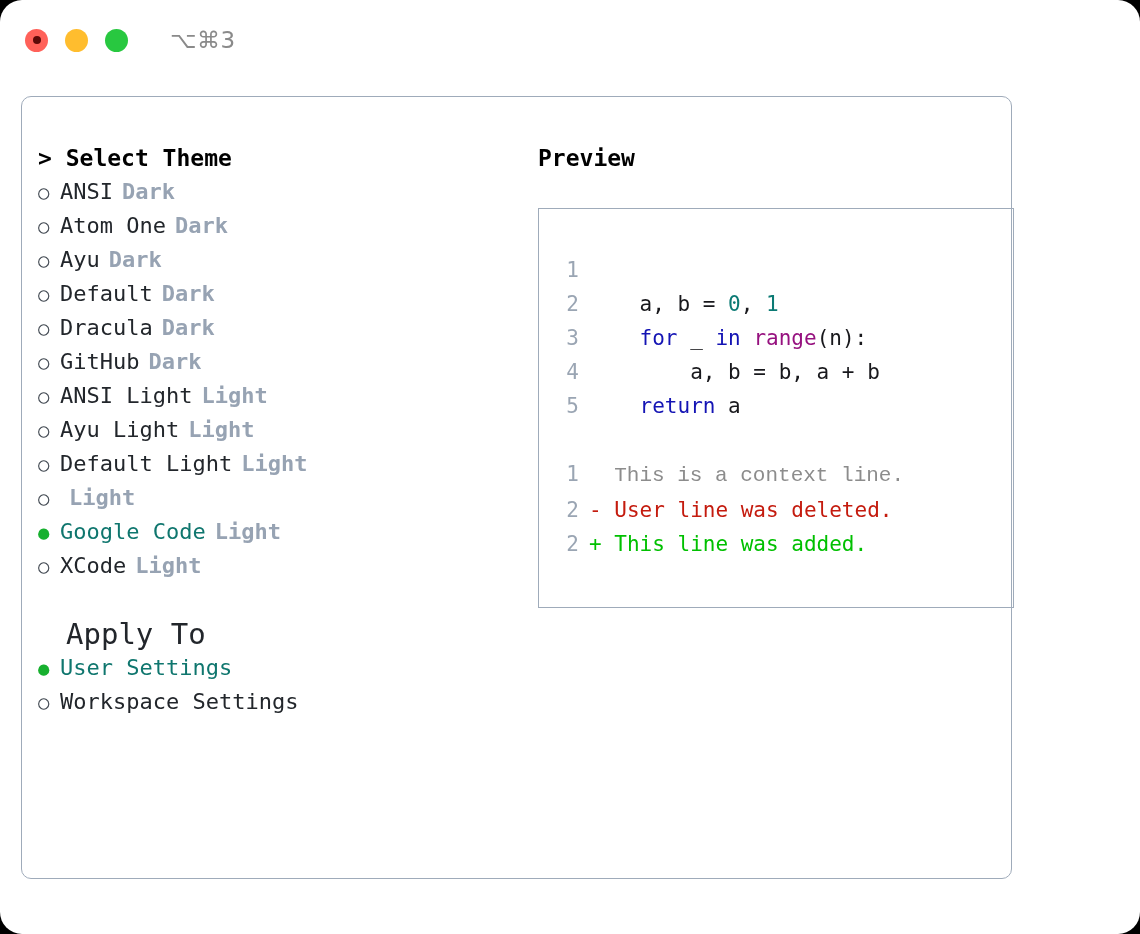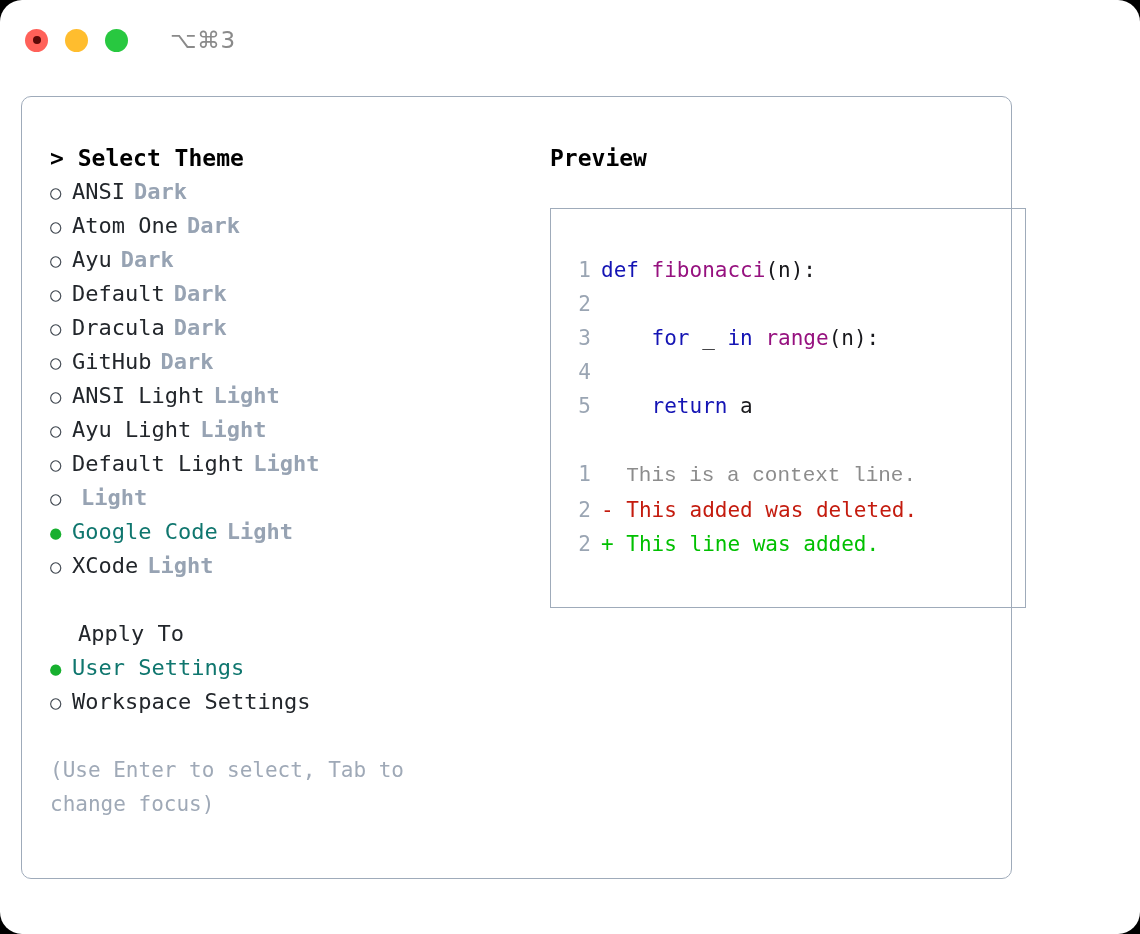--- a/index.html
+++ b/index.html
@@ -69,21 +69,21 @@
     top: 96px;
     width: 991px;
     height: 783px;
     border: 1.6px solid #9fabba;
     border-radius: 10px;
     box-sizing: border-box;
   }
 
   .panel-inner {
     position: absolute;
-    left: 12px; top: 0;
+    left: 0; top: 0;
     width: 100%;
     height: 100%;
   }
 
   
   .left-col {
     position: absolute;
     left: 16px;
     top: 44px;
     width: 460px;
@@ -116,21 +116,21 @@
   .row.selected .name { color: #0f766e; }
   .row .variant {
     color: #97a3b3;
     margin-left: 9px;
     font-weight: bold;
   }
 
   .section-gap { height: 34px; }
 
   .apply-title {
-    font-size: 22px;
+    font-size: 29px;
     color: #22262b;
     line-height: 34px;
     padding-left: 28px;
     white-space: pre;
   }
 
   .hint {
     margin-top: 34px;
     color: #9fa9b7;
     font-size: 21px;
@@ -223,37 +223,36 @@
           </div>
 
         <div class="section-gap"></div>
 
         <div class="apply-title">Apply To</div>
         <div class="apply-list" id="apply-list">
             <div class="row selected"><span class="bullet sel">●</span><span class="name">User Settings</span></div>
             <div class="row"><span class="bullet">○</span><span class="name">Workspace Settings</span></div>
           </div>
 
-        <div class="hint">(Use Enter to select, Tab to change focus)</div>
       </div>
 
       <div class="right-col">
         <div class="preview-title">Preview</div>
         <div class="preview-box">
           <div id="code-block">
-              <div class="code-line"><span class="ln">1</span><span class="code"><span class="kw">def </span><span class="fn">fibonacci</span><span class="plain">(n):</span></span></div>
-              <div class="code-line"><span class="ln">2</span></div>
+              <div class="code-line"><span class="ln">1</span></div>
+              <div class="code-line"><span class="ln">2</span><span class="code"><span class="plain">    a, b = </span><span class="num">0</span><span class="plain">, </span><span class="num">1</span></span></div>
               <div class="code-line"><span class="ln">3</span><span class="code"><span class="plain">    </span><span class="kw">for</span><span class="plain"> _ </span><span class="kw">in</span><span class="plain"> </span><span class="fn">range</span><span class="plain">(n):</span></span></div>
-              <div class="code-line"><span class="ln">4</span></div>
+              <div class="code-line"><span class="ln">4</span><span class="code"><span class="plain">        a, b = b, a + b</span></span></div>
               <div class="code-line"><span class="ln">5</span><span class="code"><span class="plain">    </span><span class="kw">return</span><span class="plain"> a</span></span></div>
             </div>
           <div class="blank-line"></div>
           <div id="diff-block">
               <div class="code-line"><span class="ln">1</span><span class="code"><span class="dim">  This is a context line.</span></span></div>
-              <div class="code-line"><span class="ln">2</span><span class="code"><span class="del">- This added was deleted.</span></span></div>
+              <div class="code-line"><span class="ln">2</span><span class="code"><span class="del">- User line was deleted.</span></span></div>
               <div class="code-line"><span class="ln">2</span><span class="code"><span class="add">+ This line was added.</span></span></div>
             </div>
         </div>
       </div>
 
     </div>
   </div>
 </div>
 
 </body></html>

